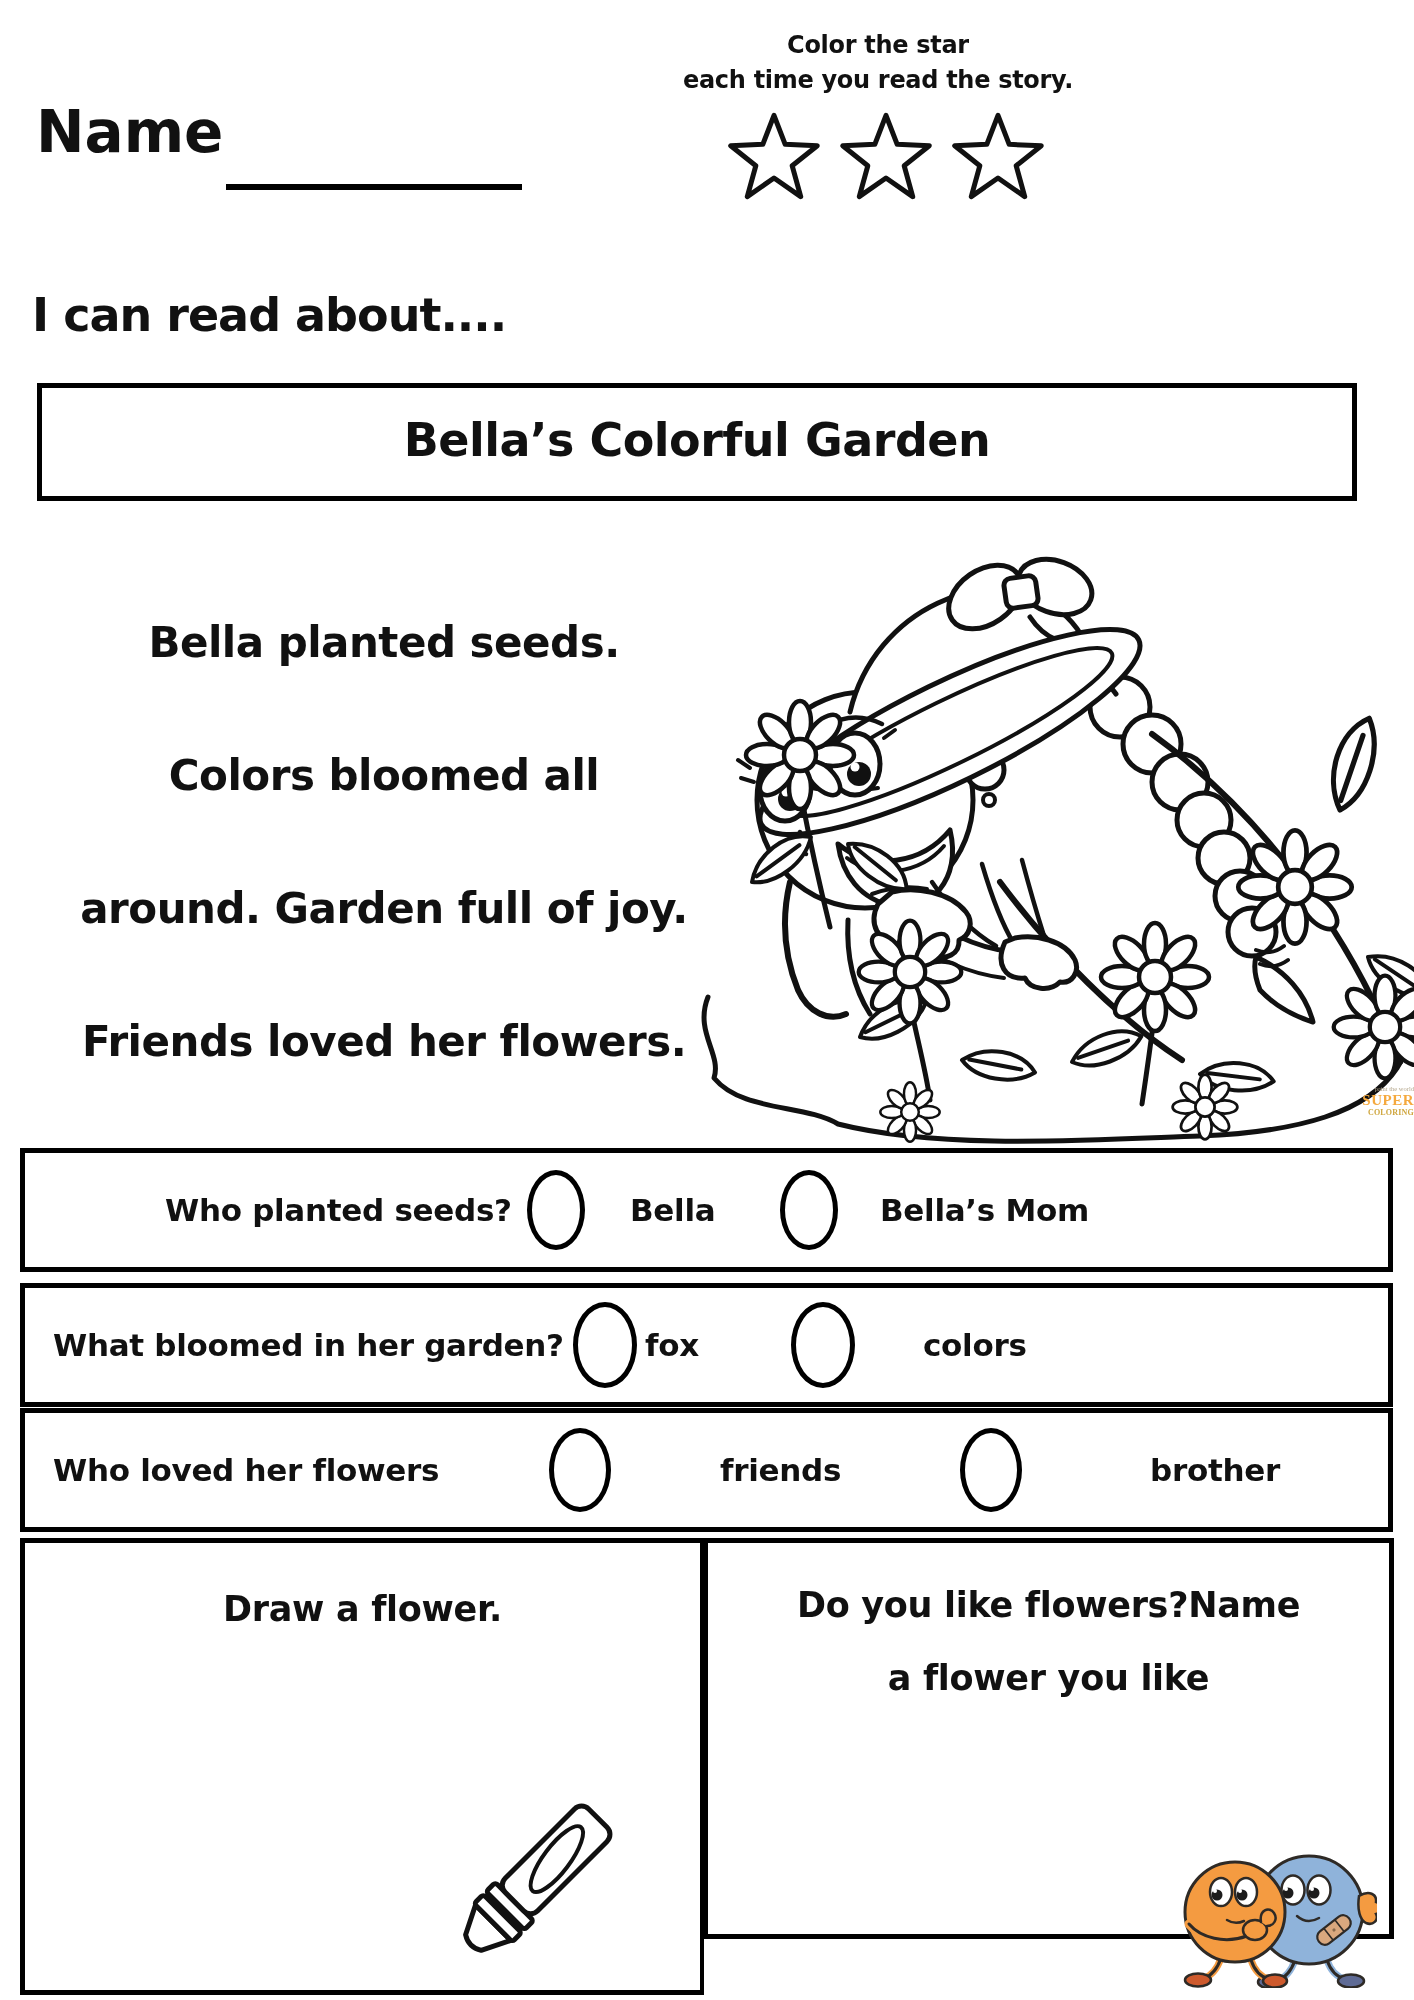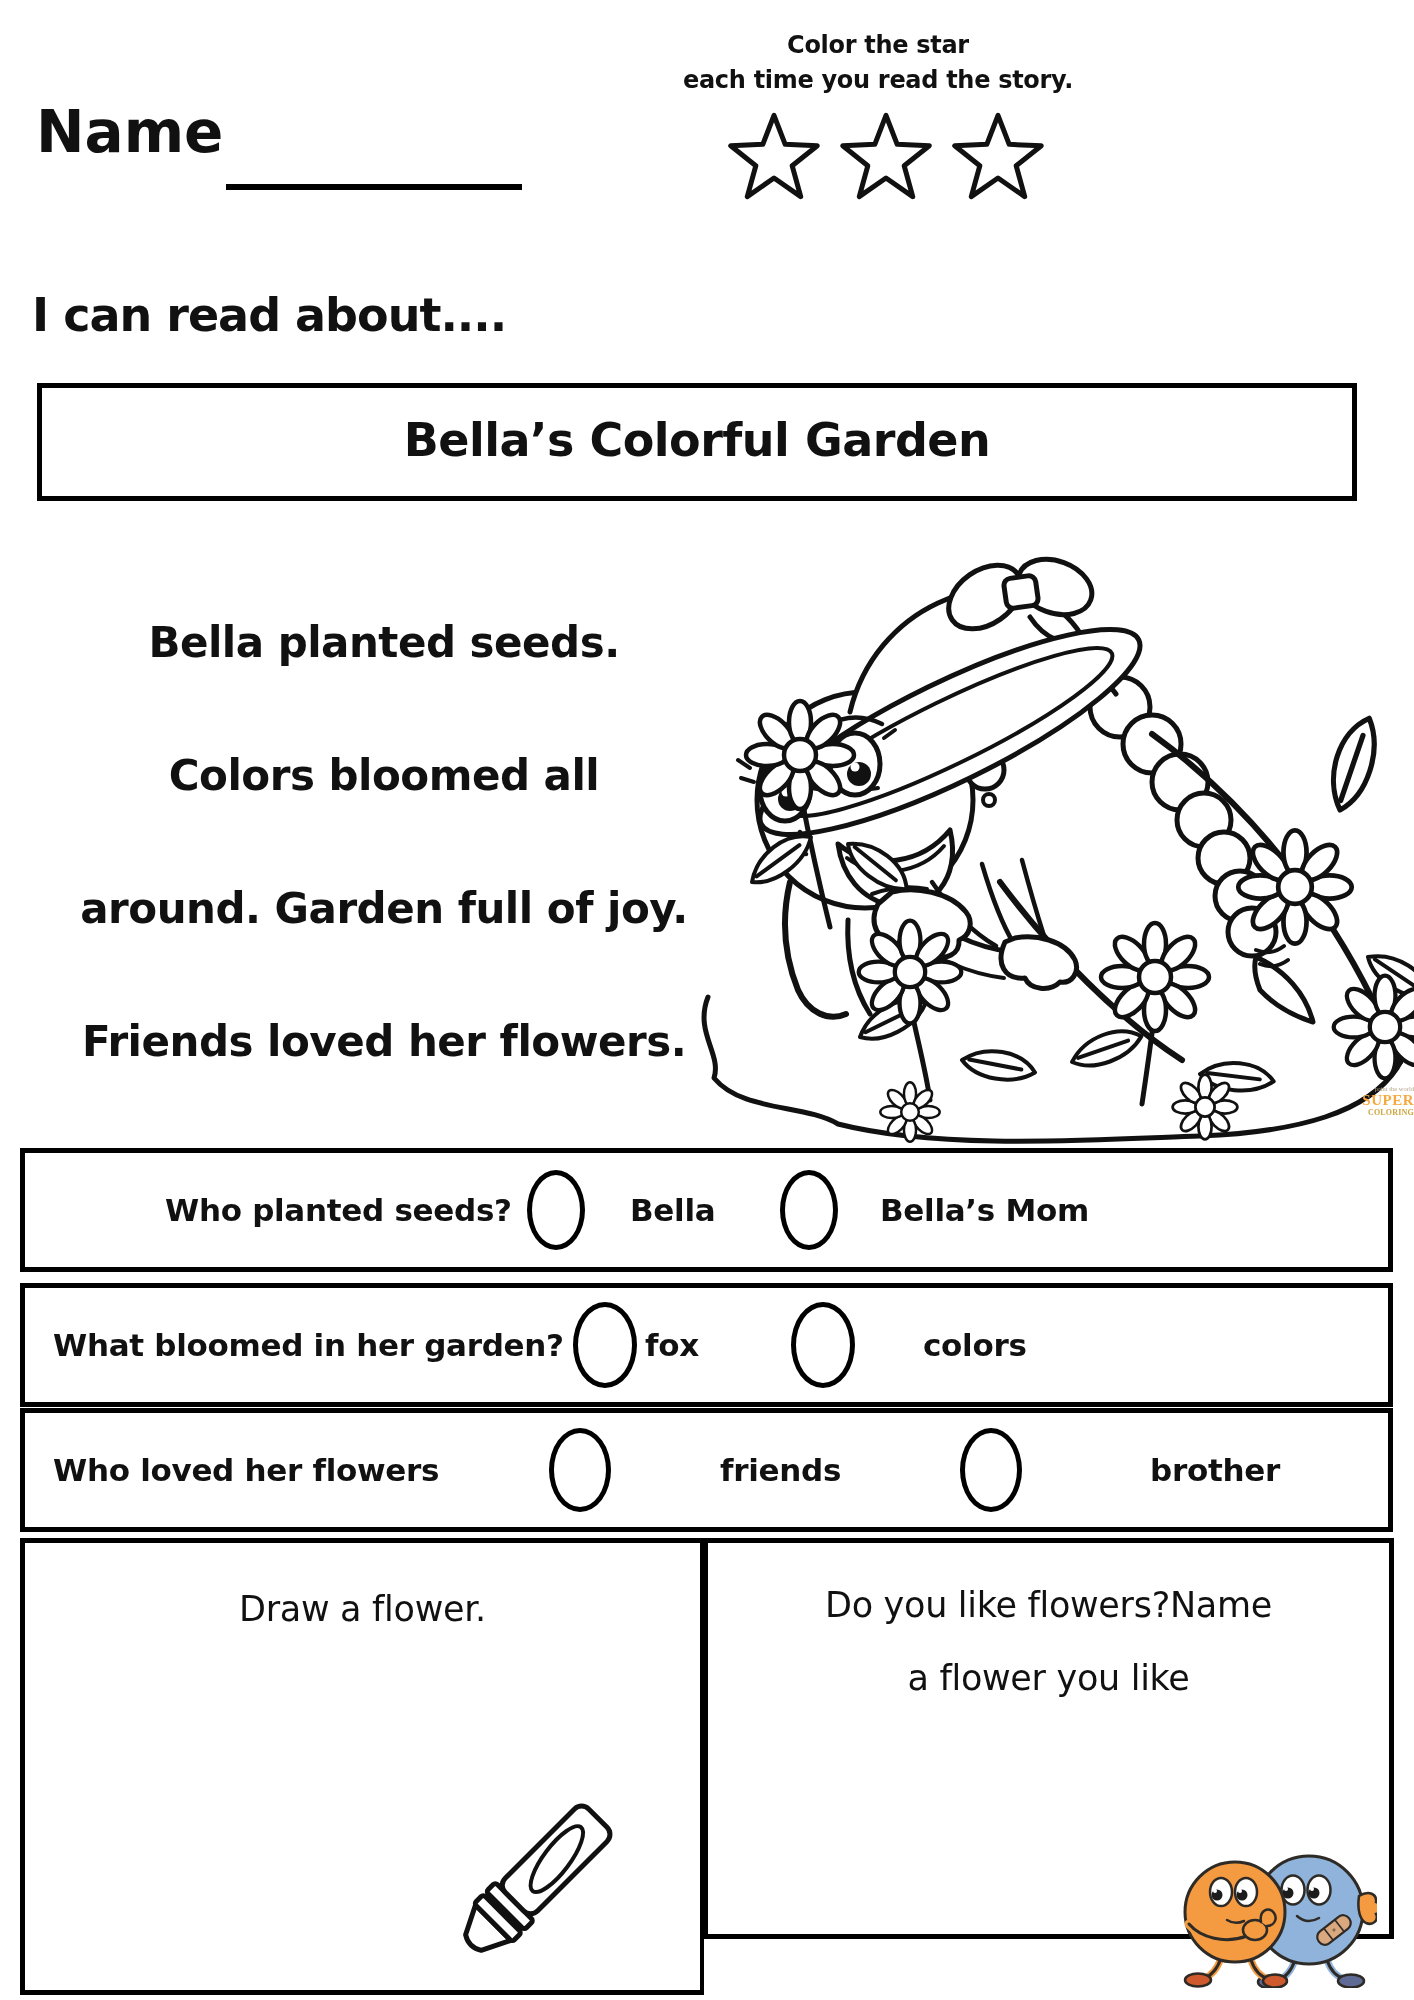--- a/index.html
+++ b/index.html
@@ -20,21 +20,21 @@
   
   .story{left:12px;top:576px;width:744px;text-align:center;font-size:42px;font-weight:bold;line-height:133px;letter-spacing:-0.5px;}
   
   .qrow{position:absolute;left:20px;width:1373px;height:124px;border:5px solid #000;box-sizing:border-box;background:#fff;}
   .qrow > div{position:absolute;top:50%;transform:translateY(-50%);}
   .qprompt,.qopt{font-size:31px;font-weight:bold;white-space:nowrap;letter-spacing:-0.3px;}
   .opt-circle{box-sizing:border-box;border:5px solid #000;border-radius:50%;background:#fff;}
   
   .draw-box{left:20px;top:1538px;width:684px;height:457px;border:5px solid #000;border-right:4px solid #000;box-sizing:border-box;}
   .write-box{left:704px;top:1538px;width:690px;height:401px;border:5px solid #000;border-left:4px solid #000;box-sizing:border-box;}
-  .box-prompt{width:100%;text-align:center;font-size:35px;font-weight:normal;letter-spacing:-0.3px;line-height:73px;}
+  .box-prompt{width:100%;text-align:center;font-size:35px;font-weight:bold;letter-spacing:-0.3px;line-height:73px;}
   .draw-box .box-prompt{margin-top:30px;}
   .write-box .box-prompt{margin-top:26px;}
   .crayon{position:absolute;left:408px;top:232px;width:185px;height:180px;}
   .mascots{position:absolute;left:469px;top:303px;width:200px;height:142px;}
   
   .watermark{left:1354px;top:1086px;width:60px;text-align:right;line-height:1.05;font-family:Liberation Serif, serif;}
   .wm1{font-size:6.5px;color:#b3a58a;display:block;}
   .wm2{font-size:15px;font-weight:bold;color:#f5a93e;display:block;letter-spacing:0.5px;}
   .wm3{font-size:8px;font-weight:bold;color:#cfa63e;display:block;letter-spacing:0.2px;}
   svg{display:block;}

